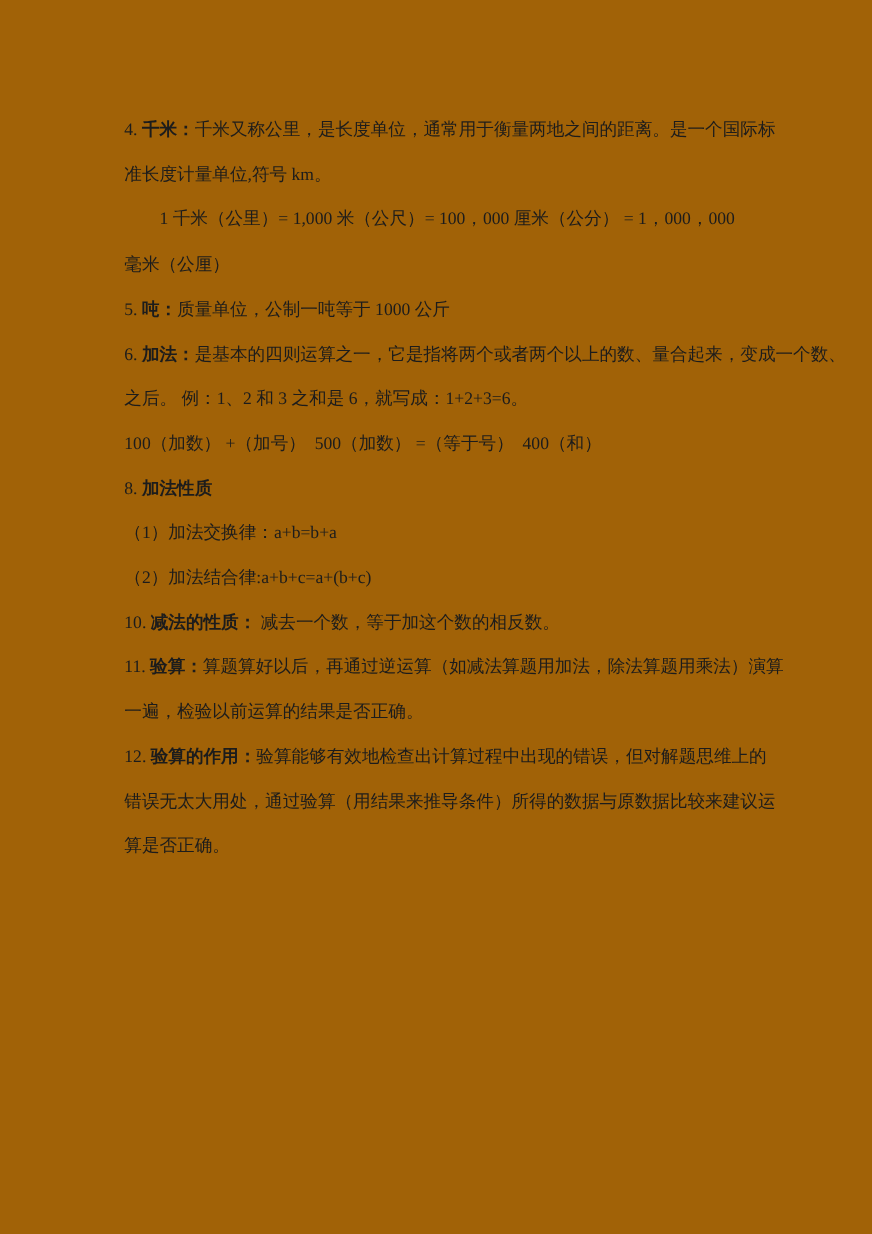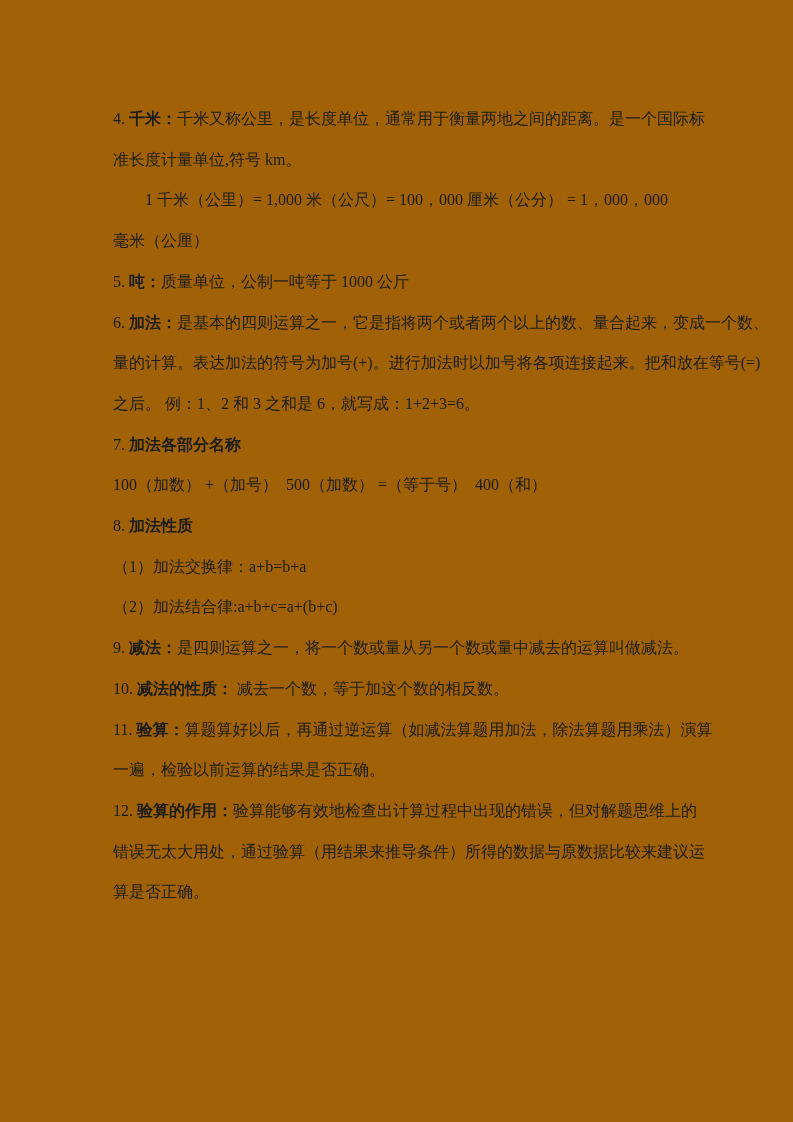--- a/index.html
+++ b/index.html
@@ -43,28 +43,25 @@
 <body>
 
 <div class="page">
   <div class="doc-body" id="doc-body" style="color: rgb(28, 28, 28);">
       <div class="line"><span class="run">4. </span><span class="run bold">千米：</span><span class="run">千米又称公里，是长度单位，通常用于衡量两地之间的距离。是一个国际标</span></div>
       <div class="line"><span class="run">准长度计量单位,符号 km。</span></div>
       <div class="line" style="padding-left: 32px;"><span class="run">1 千米（公里）= 1,000 米（公尺）= 100，000 厘米（公分） = 1，000，000</span></div>
       <div class="line"><span class="run">毫米（公厘）</span></div>
       <div class="line"><span class="run">5. </span><span class="run bold">吨：</span><span class="run">质量单位，公制一吨等于 1000 公斤</span></div>
       <div class="line"><span class="run">6. </span><span class="run bold">加法：</span><span class="run">是基本的四则运算之一，它是指将两个或者两个以上的数、量合起来，变成一个数、</span></div>
-      <div class="line"><span class="run">量的计算。表达加法的符号为加号(+)。进行加法时以加号将各项连接起来。把和放在等号(=)</span></div>
       <div class="line"><span class="run">之后。 例：1、2 和 3 之和是 6，就写成：1+2+3=6。</span></div>
-      <div class="line"><span class="run">7. </span><span class="run bold">加法各部分名称</span></div>
       <div class="line"><span class="run">100（加数） +（加号）  500（加数） =（等于号）  400（和）</span></div>
       <div class="line"><span class="run">8. </span><span class="run bold">加法性质</span></div>
       <div class="line"><span class="run">（1）加法交换律：a+b=b+a</span></div>
       <div class="line"><span class="run">（2）加法结合律:a+b+c=a+(b+c)</span></div>
-      <div class="line"><span class="run">9. </span><span class="run bold">减法：</span><span class="run">是四则运算之一，将一个数或量从另一个数或量中减去的运算叫做减法。</span></div>
       <div class="line"><span class="run">10. </span><span class="run bold">减法的性质：</span><span class="run"> 减去一个数，等于加这个数的相反数。</span></div>
       <div class="line"><span class="run">11. </span><span class="run bold">验算：</span><span class="run">算题算好以后，再通过逆运算（如减法算题用加法，除法算题用乘法）演算</span></div>
       <div class="line"><span class="run">一遍，检验以前运算的结果是否正确。</span></div>
       <div class="line"><span class="run">12. </span><span class="run bold">验算的作用：</span><span class="run">验算能够有效地检查出计算过程中出现的错误，但对解题思维上的</span></div>
       <div class="line"><span class="run">错误无太大用处，通过验算（用结果来推导条件）所得的数据与原数据比较来建议运</span></div>
       <div class="line"><span class="run">算是否正确。</span></div>
     </div>
 </div>
 
 </body></html>

